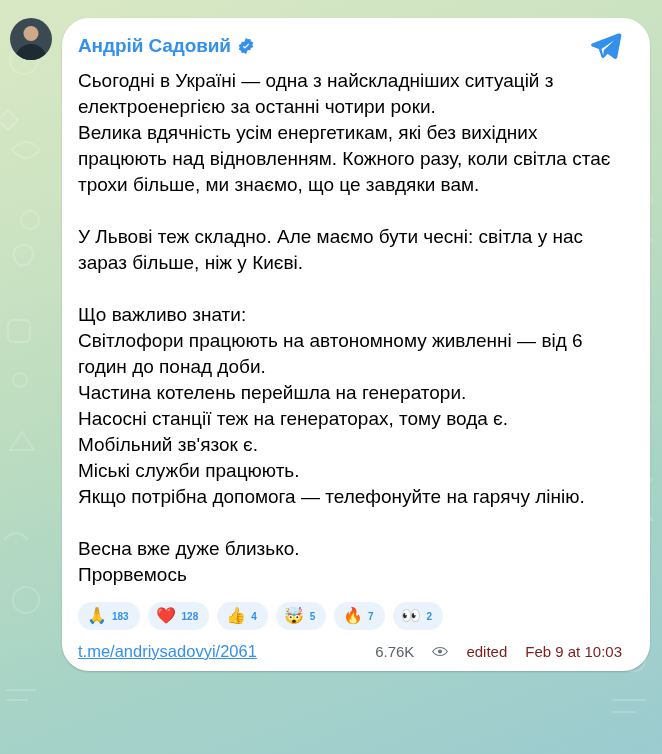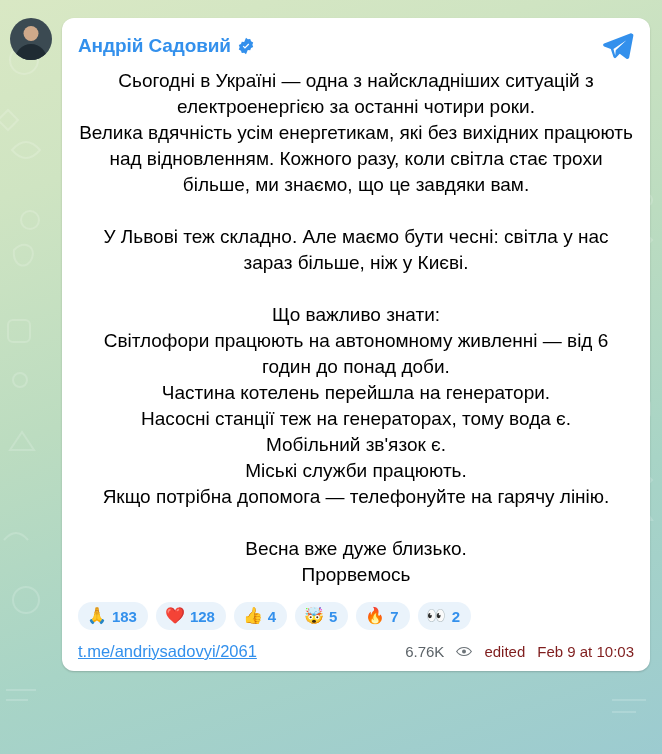--- a/index.html
+++ b/index.html
@@ -53,25 +53,24 @@
     border-radius: 16px 16px 4px 4px;
     background: #1f2b33;
   }
 
   .bubble {
     position: absolute;
     left: 62px;
     top: 18px;
     width: 588px;
     background: #ffffff;
-    border-radius: 12px;
+    border-radius: 27px;
     box-shadow: 0 1px 2px rgba(0,0,0,0.18);
-    padding: 12px 16px 10px 16px;
+    padding: 12px 28px 10px 16px;
     box-sizing: border-box;
-    text-align: center;
   }
 
   .bubble-header {
     display: flex;
     align-items: center;
     margin-bottom: 6px;
   }
   .author-name {
     color: #3390ec;
     font-size: 19px;
@@ -114,40 +113,40 @@
     padding: 4px 11px 4px 9px;
     height: 28px;
     box-sizing: border-box;
   }
   .reaction .emo {
     font-size: 16px;
     line-height: 1;
   }
   .reaction .cnt {
     color: #3390ec;
-    font-size: 15px;
+    font-size: 10px;
     font-weight: bold;
   }
 
   .footer {
     display: flex;
     align-items: center;
     margin-top: 12px;
     font-size: 15px;
   }
   .link {
     color: #3390ec;
     text-decoration: underline;
     font-size: 16.5px;
   }
   .meta {
     margin-left: auto;
     display: flex;
     align-items: center;
-    gap: 12px;
+    gap: 18px;
     color: #6d7479;
     font-size: 15px;
   }
   .meta .views {
     color: #5c6368;
   }
   .eye {
     width: 16px;
     height: 11px;
     display: inline-block;

